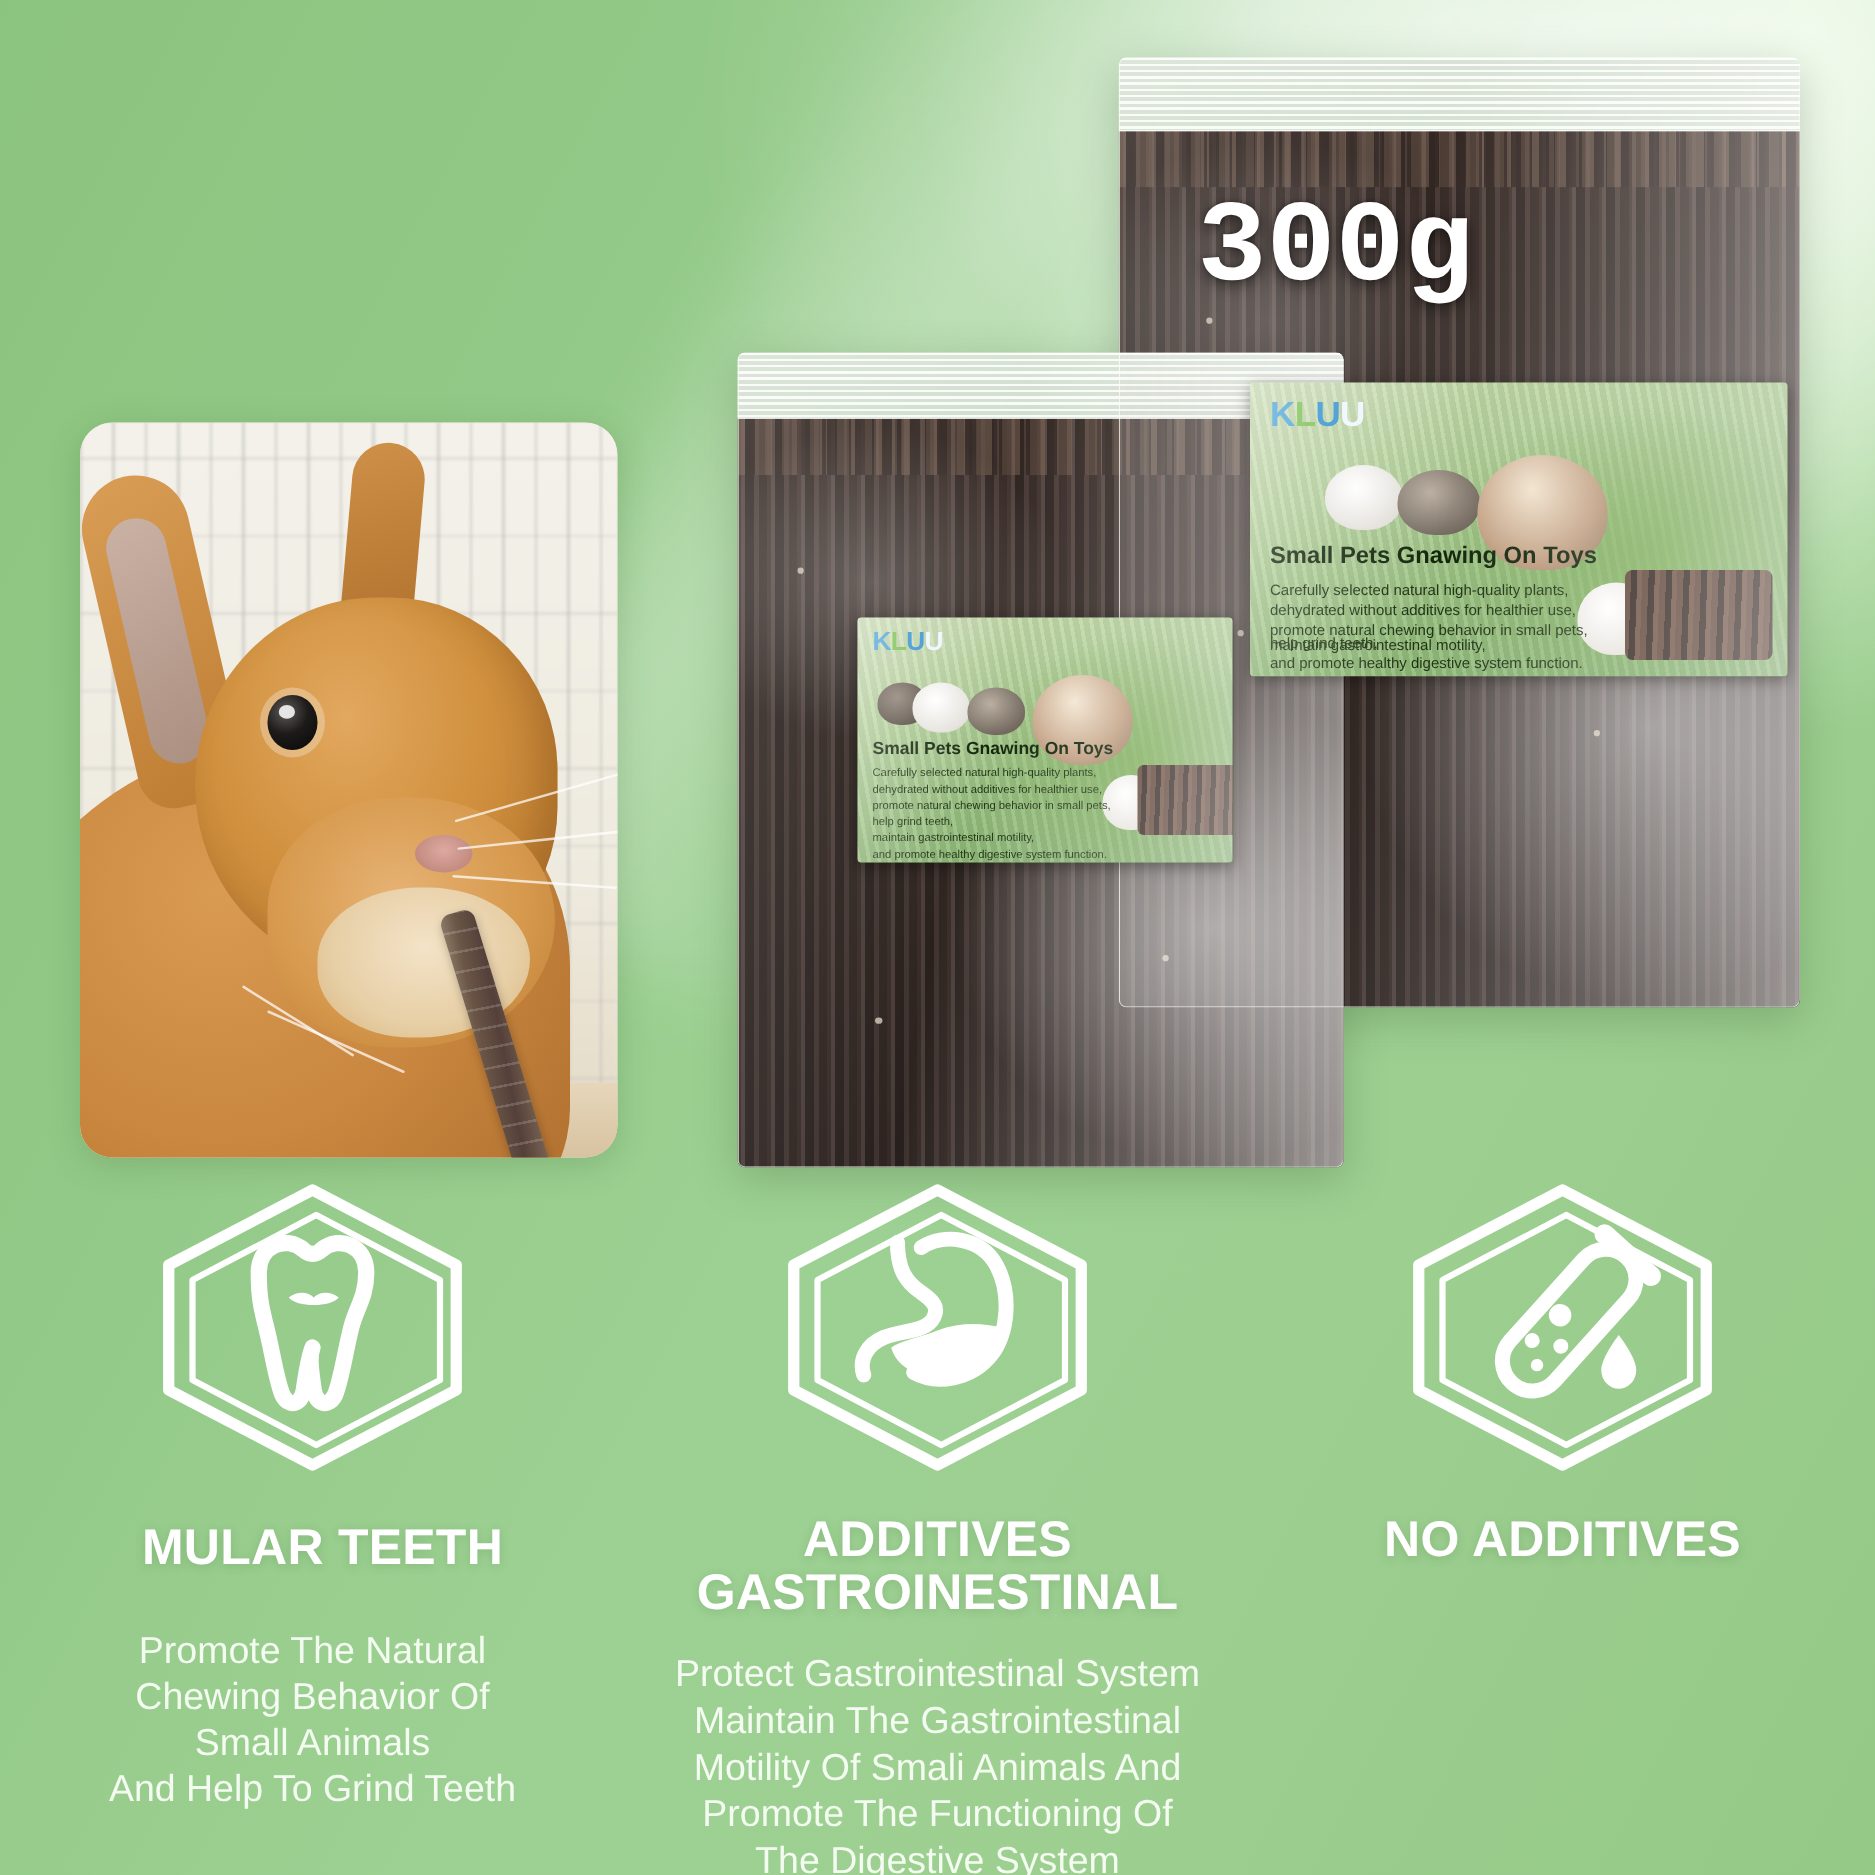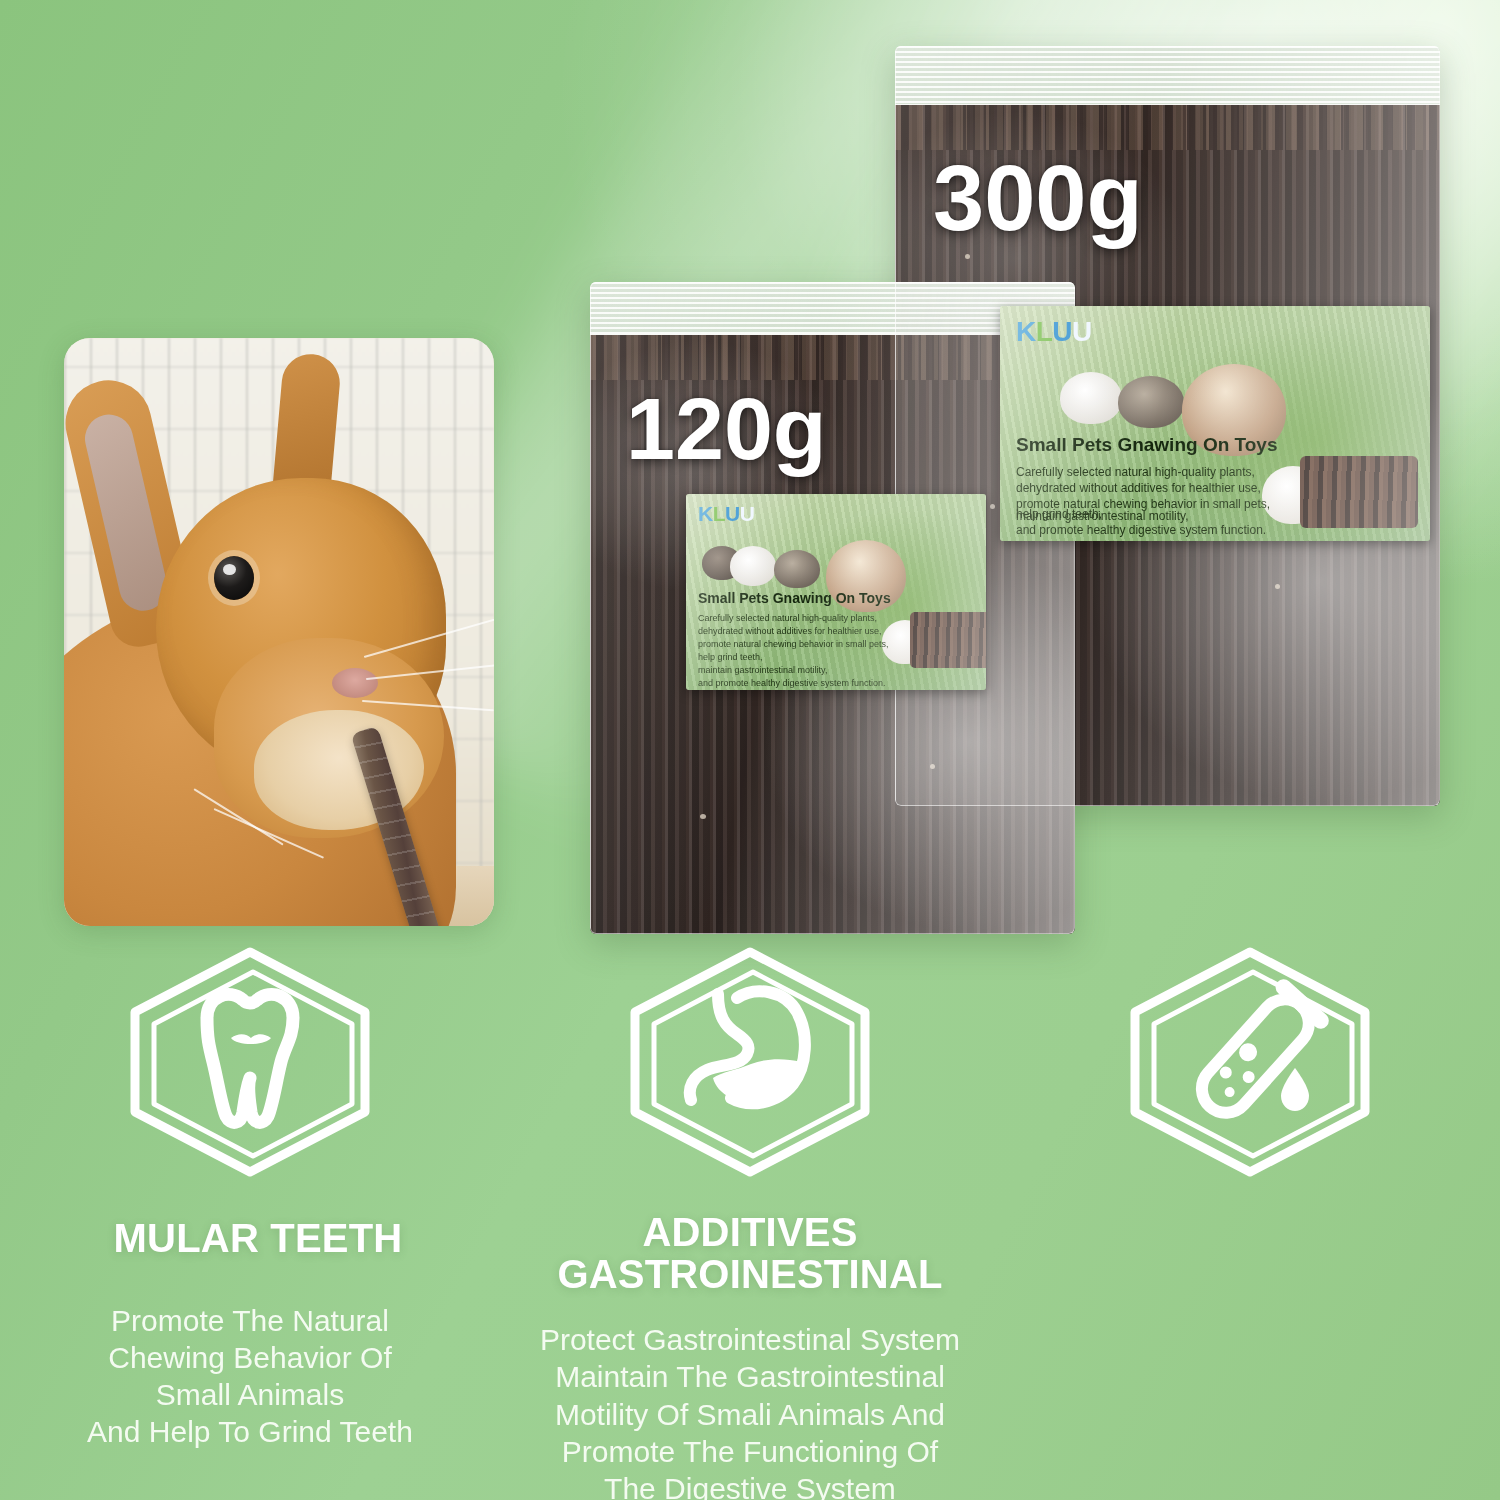--- a/index.html
+++ b/index.html
@@ -150,22 +150,23 @@
     opacity:.9;
   }
   .sticks .speck{position:absolute;background:rgba(226,214,196,.75);border-radius:50%;}
   .sticks .haze{
     position:absolute;inset:0;
     background:radial-gradient(ellipse 60% 45% at 78% 68%, rgba(255,255,255,.40) 0%, rgba(255,255,255,0) 70%),
                radial-gradient(ellipse 45% 30% at 22% 22%, rgba(255,255,255,.22) 0%, rgba(255,255,255,0) 70%);
   }
   .weight{
     position:absolute;z-index:8;color:#fff;font-weight:bold;
-    font-family:Liberation Sans, sans-serif;
+    font-family:Liberation Mono, monospace;
     text-shadow:0 3px 12px rgba(0,0,0,.55), 0 0 3px rgba(0,0,0,.35);
+    padding-left:25px;
   }
 
   
   .label{
     position:absolute;z-index:7;overflow:hidden;border-radius:3px;
     background:linear-gradient(160deg,#cfe0b8 0%,#b4d19a 30%,#94bd7c 62%,#7fae6a 100%);
     box-shadow:0 3px 12px rgba(0,0,0,.35);
   }
   .label .grass{
     position:absolute;inset:0;
@@ -308,21 +309,20 @@
         <div class="lbody" style="left:12px;top:131px;font-size:9px;">dehydrated without additives for healthier use,</div>
         <div class="lbody" style="left:12px;top:144px;font-size:9px;">promote natural chewing behavior in small pets,</div>
         <div class="lbody" style="left:12px;top:157px;font-size:9px;">help grind teeth,</div>
         <div class="lbody" style="left:12px;top:170px;font-size:9px;">maintain gastrointestinal motility,</div>
         <div class="lbody" style="left:12px;top:183px;font-size:9px;">and promote healthy digestive system function.</div>
         <div class="lb-gloss"></div>
       </div>
 
       <div class="film"></div>
     </div>
-    <div class="weight" style="left:36px;top:96px;font-size:88px;">120g</div>
   </div>
 
   <div class="features">
 
     <div class="feature c1">
       <div class="hexwrap">
         <svg viewBox="0 0 250 232">
           <polygon points="125,6 240,66 240,166 125,226 10,166 10,66" fill="none" stroke="#ffffff" stroke-width="9" stroke-linejoin="round"></polygon>
           <polygon points="125,24 224,76 224,156 125,208 26,156 26,76" fill="none" stroke="#ffffff" stroke-width="5" stroke-linejoin="round" transform="translate(3,2)"></polygon>
           <path d="M82 72 C82 50 104 42 118 54 C122 58 128 58 132 54 C146 42 168 50 168 72
@@ -370,16 +370,17 @@
             <rect x="92" y="30" width="66" height="16" rx="8" fill="#ffffff"></rect>
             <circle cx="117" cy="110" r="9" fill="#ffffff"></circle>
             <circle cx="134" cy="128" r="6" fill="#ffffff"></circle>
             <circle cx="114" cy="140" r="6" fill="#ffffff"></circle>
             <circle cx="130" cy="152" r="5" fill="#ffffff"></circle>
           </g>
           <path d="M170 122 C170 122 156 140 156 150 C156 159 163 165 170 165
                    C177 165 184 159 184 150 C184 140 170 122 170 122 Z" fill="#ffffff"></path>
         </svg>
       </div>
+      <div class="f-title">NO ADDITIVES</div>
     </div>
 
   </div>
 </div>
 
 </body></html>

